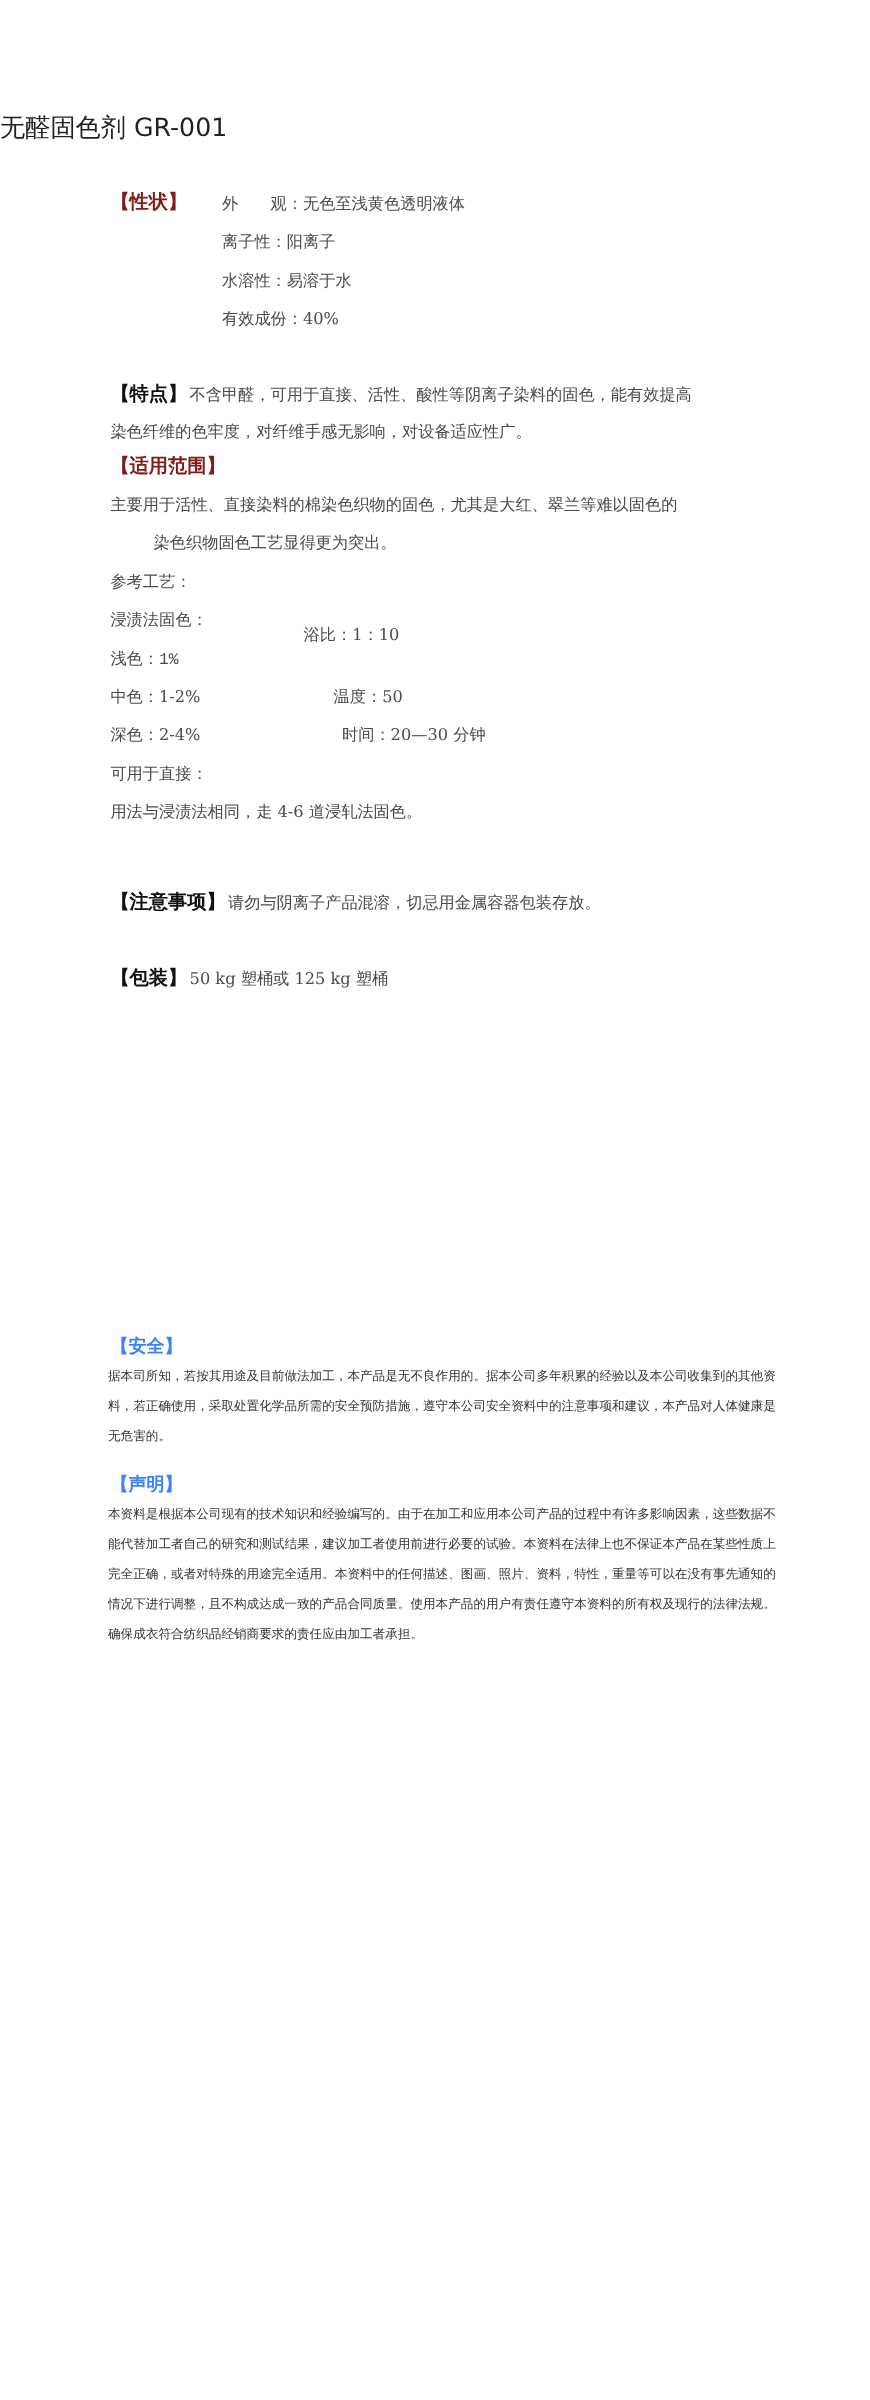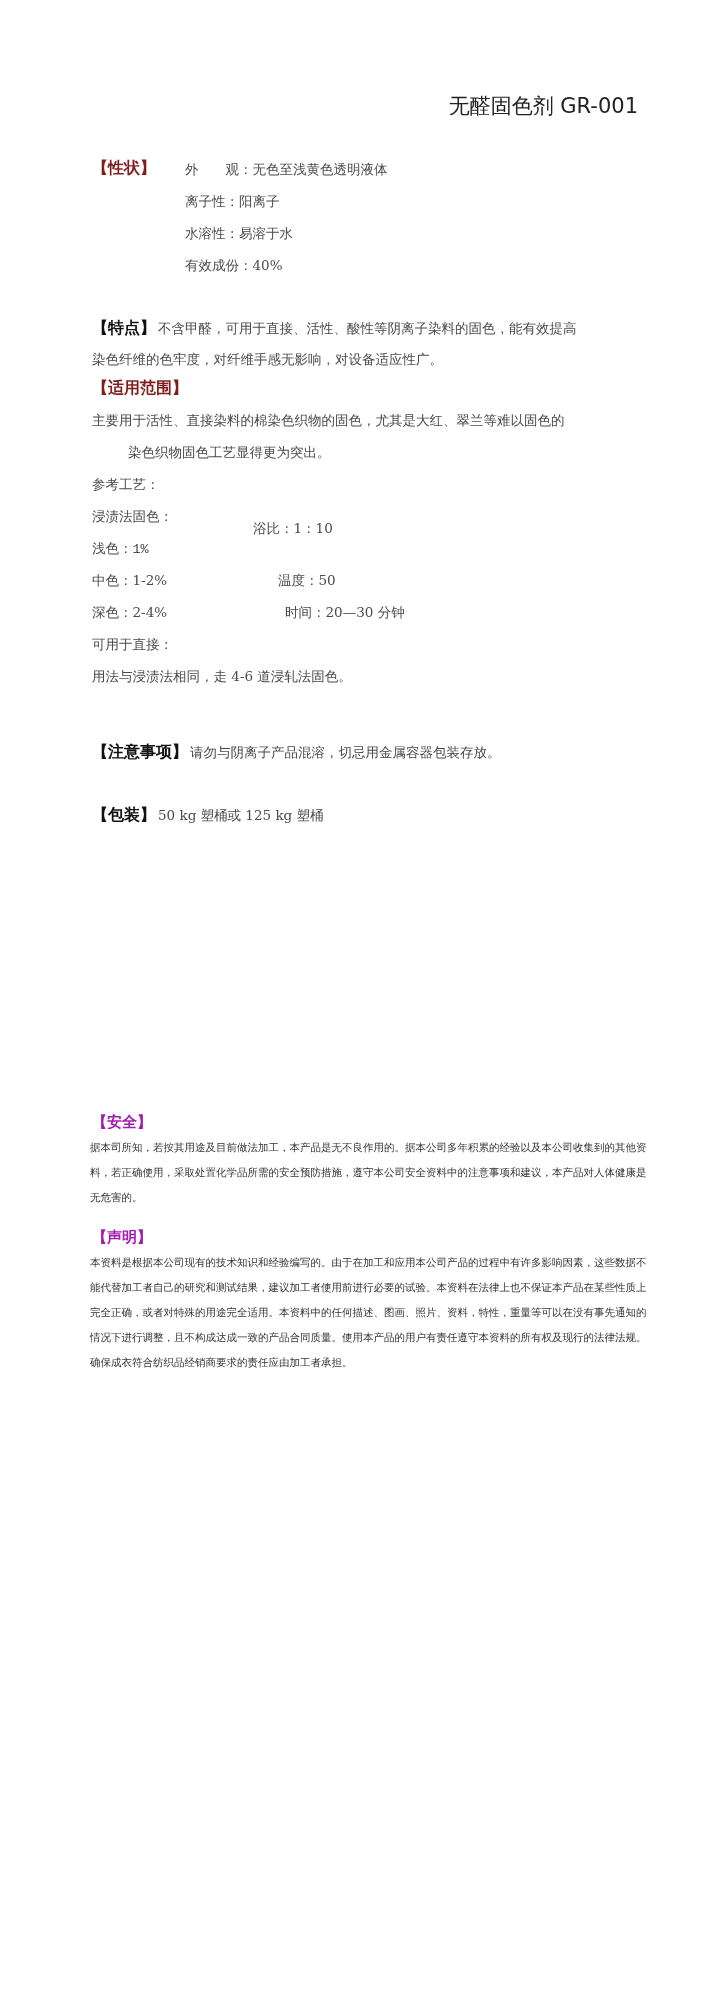--- a/index.html
+++ b/index.html
@@ -13,21 +13,21 @@
       position: relative;
       overflow: hidden;
       font-family: "DejaVu Serif", "Liberation Serif", serif;
       color: #444444;
     }
     .abs { position: absolute; white-space: nowrap; }
     .title {
       top: 92px;
       left: 0;
       width: 638px;
-      text-align: right;
+      text-align: left;
       font-size: 21px;
       color: #222222;
       font-family: "DejaVu Sans", "Liberation Sans", sans-serif;
     }
     .heading {
       font-family: "DejaVu Sans", "Liberation Sans", sans-serif;
       font-weight: bold;
       color: #7f1d1d;
       font-size: 16px;
     }
@@ -38,21 +38,21 @@
     .inline-heading {
       font-family: Liberation Serif, serif;
       font-weight: bold;
       color: #111111;
       font-size: 16px;
       margin-right: 2px;
     }
     .small-heading {
       font-family: "DejaVu Sans", "Liberation Sans", sans-serif;
       font-weight: bold;
-      color: #a21caf;
+      color: #3b82f6;
       font-size: 15px;
     }
     .small-text {
       font-size: 10.5px;
       color: #333333;
       line-height: 25px;
       width: 560px;
       white-space: normal;
     }
   </style>

